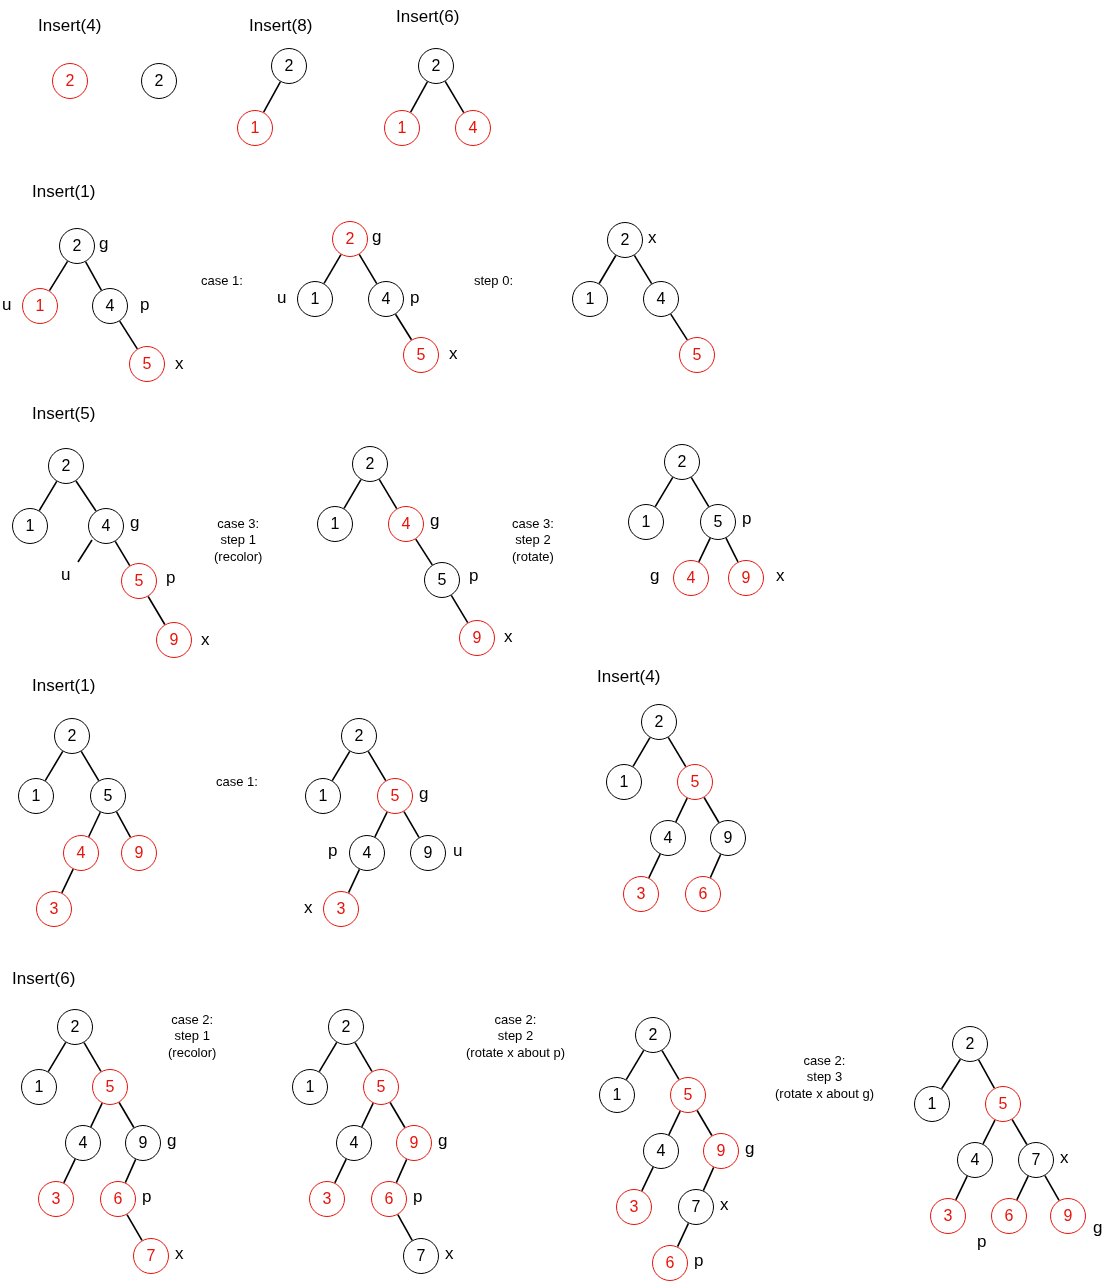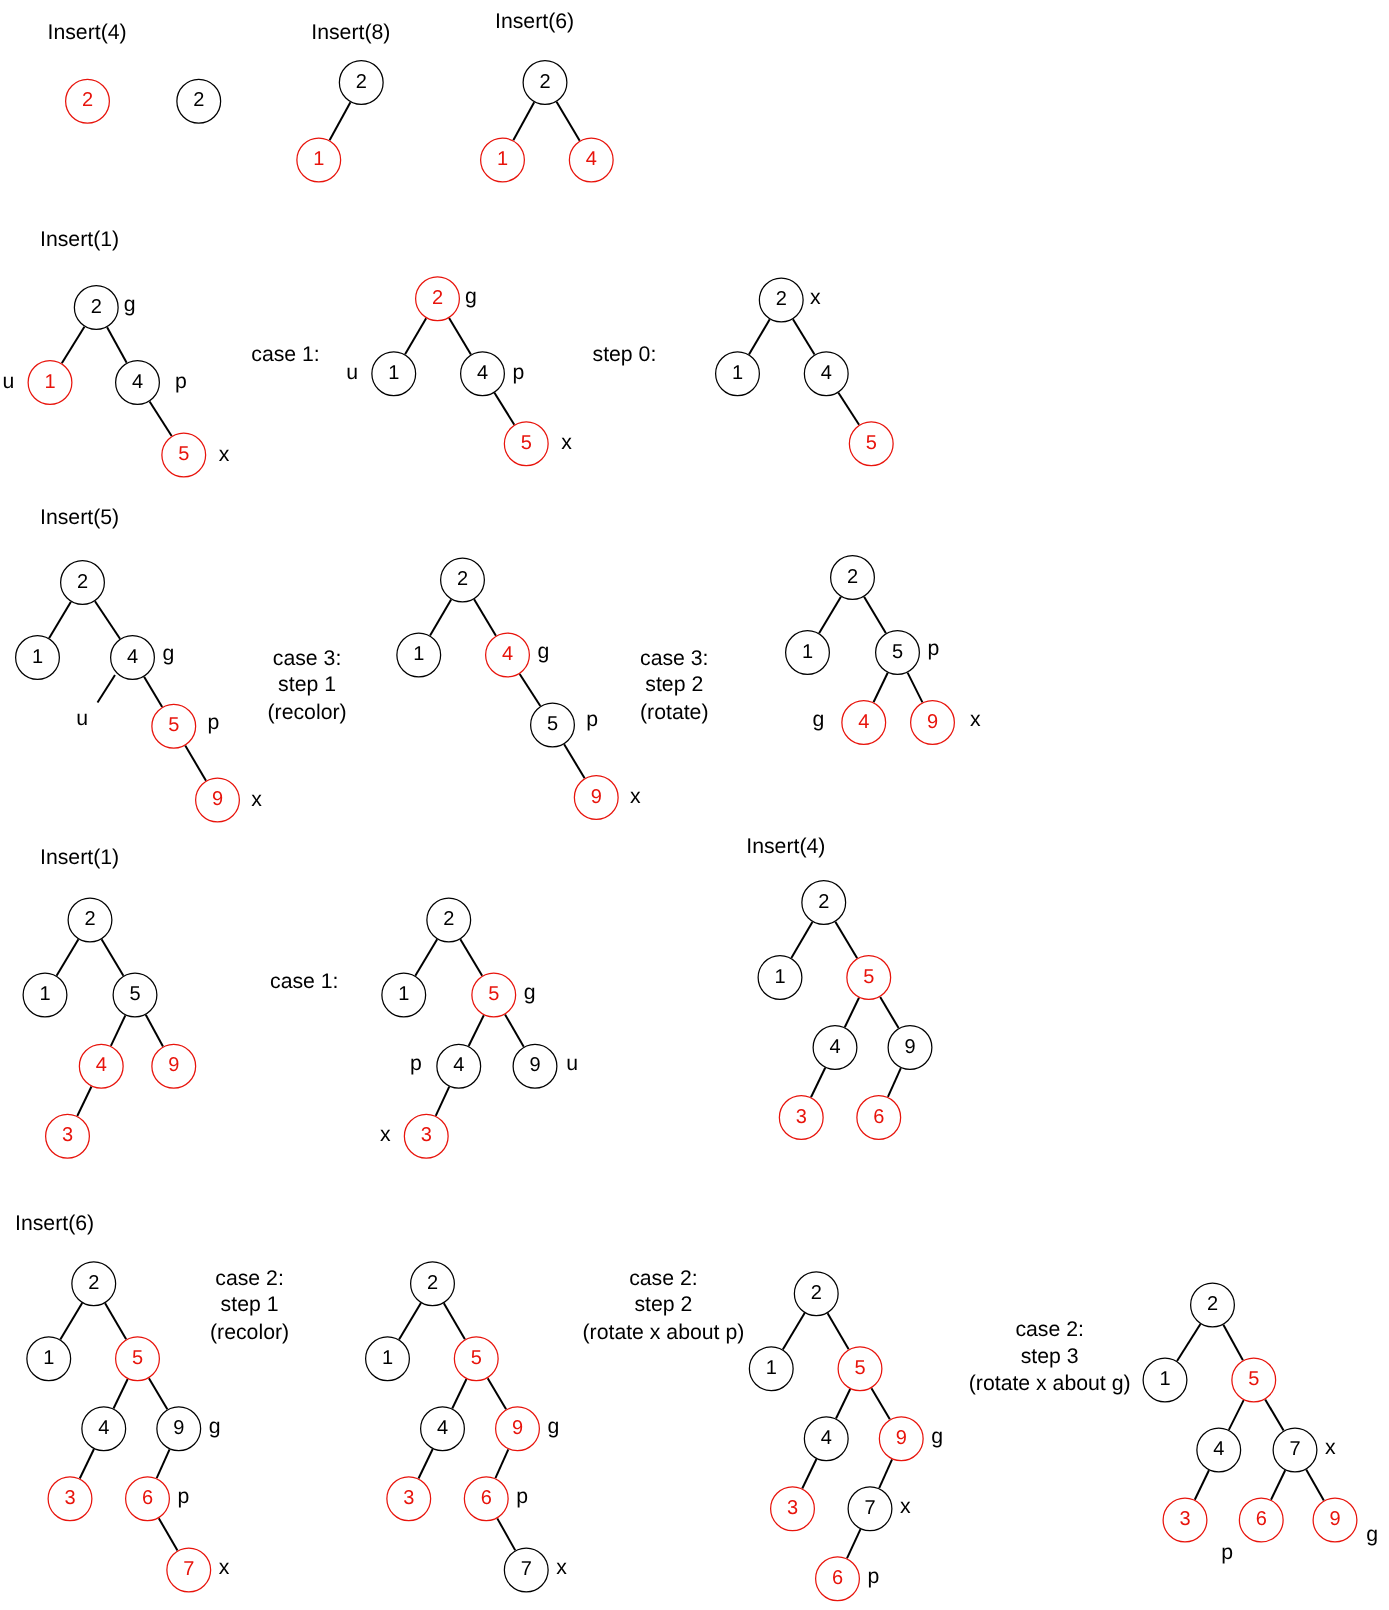--- a/index.html
+++ b/index.html
@@ -4,21 +4,21 @@
 <style>
   html,body{margin:0;padding:0;background:#fff;}
   body{width:1111px;height:1288px;font-family:"Liberation Sans",sans-serif;position:relative;overflow:hidden;}
   #stage{position:absolute;left:0;top:0;width:1111px;height:1288px;}
   svg.layer{position:absolute;left:0;top:0;width:1111px;height:1288px;pointer-events:none;}
   .node{position:absolute;width:36px;height:36px;border-radius:50%;border:1.6px solid #000;
         background:#fff;box-sizing:border-box;display:flex;align-items:center;justify-content:center;
         font-size:16px;color:#000;line-height:1;}
   .node.red{border-color:#e8140c;color:#e8140c;}
   .lbl{position:absolute;font-size:17px;color:#000;white-space:pre;line-height:1.22;}
-  .caption{position:absolute;font-size:17px;color:#000;white-space:pre;line-height:1.25;}
+  .caption{position:absolute;font-size:13px;color:#000;white-space:pre;line-height:1.25;}
   .caption.center{text-align:center;}
   .nodelabel{position:absolute;font-size:17px;color:#000;white-space:pre;}
 </style>
 </head>
 <body>
 
 <div id="stage">
   <svg class="layer" id="edge-layer">
       <line x1="280.3450129982767" y1="81.78262335608375" x2="263.6549870017233" y2="112.21737664391625" stroke="#000" stroke-width="1.6"></line>
       <line x1="427.3450129982767" y1="81.78262335608375" x2="410.6549870017233" y2="112.21737664391625" stroke="#000" stroke-width="1.6"></line>

